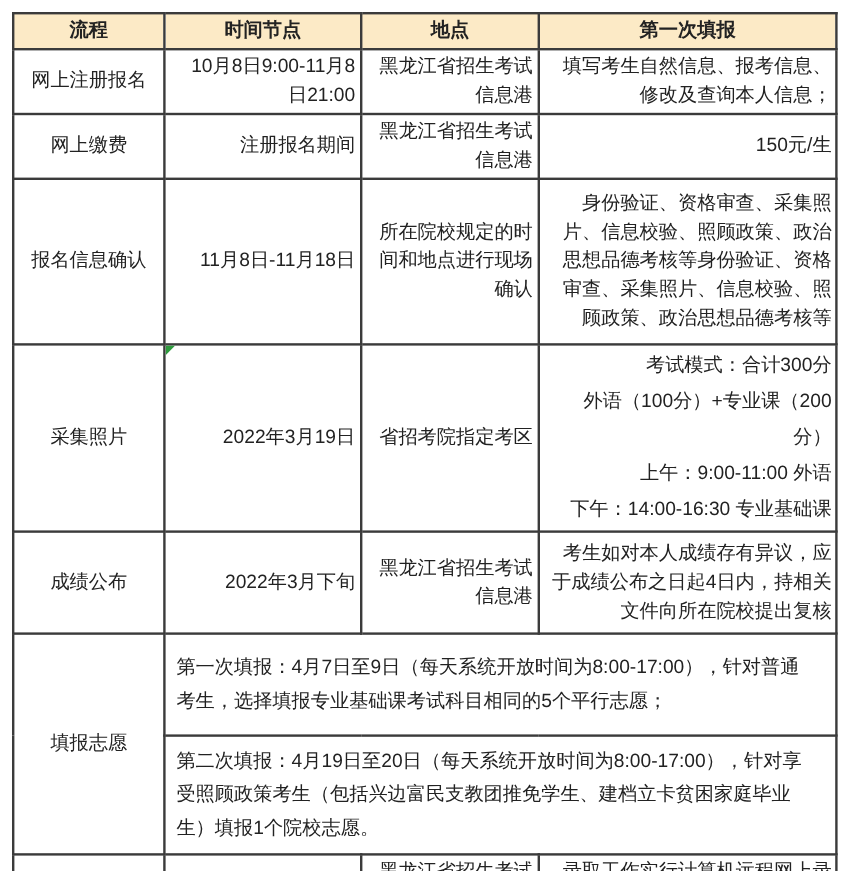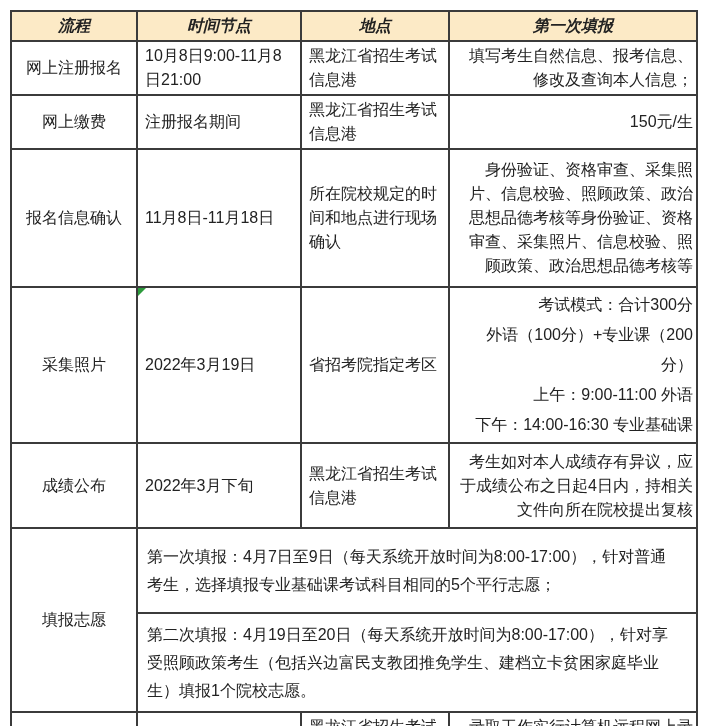--- a/index.html
+++ b/index.html
@@ -31,25 +31,25 @@
   }
   .process-table th {
     background: #fceac6;
     font-weight: bold;
     text-align: center;
     height: 30px;
     padding: 2px 4px;
   }
   .process-table td { padding: 2px 4px 2px 7px; background: #ffffff; }
   td.c-process { text-align: center; padding: 2px 2px; margin-left: 24px; }
-  td.c-time, td.c-place { text-align: left; }
+  td.c-time, td.c-place { text-align: right; }
   td.c-notes { text-align: right; padding-right: 3px; }
   td.multiline { white-space: pre-line; line-height: 30px; }
   td.span-notes { line-height: 28px; padding-left: 9px; padding-right: 16px; }
-  tr.r-header { height: 28px; font-style: italic; }
+  tr.r-header { height: 28px; }
   tr.r-register { height: 48px; }
   tr.r-pay { height: 52px; }
   tr.r-confirm { height: 138px; }
   tr.r-exam { height: 125px; }
   tr.r-score { height: 85px; }
   tr.r-vol1 { height: 85px; }
   tr.r-vol2 { height: 99px; margin-left: 35px; }
   tr.r-admit { height: 44px; }
   td.rel { position: relative; }
   .green-marker {

